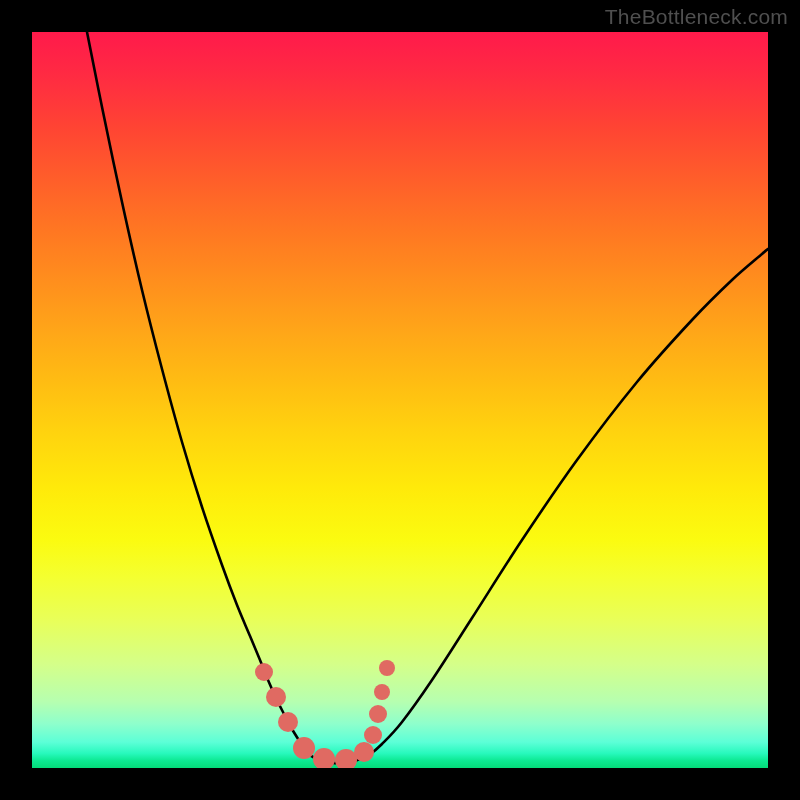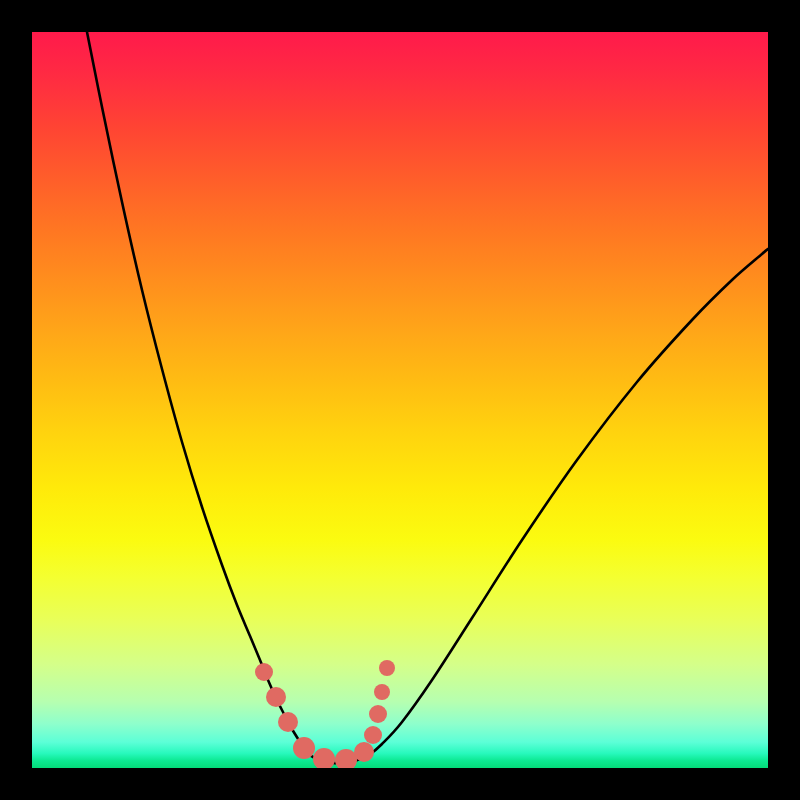--- a/index.html
+++ b/index.html
@@ -88,13 +88,14 @@
           <circle cx="292" cy="727" r="11" fill="#e06a62"></circle>
           <circle cx="314" cy="728" r="11" fill="#e06a62"></circle>
           <circle cx="332" cy="720" r="10" fill="#e06a62"></circle>
           <circle cx="341" cy="703" r="9" fill="#e06a62"></circle>
           <circle cx="346" cy="682" r="9" fill="#e06a62"></circle>
           <circle cx="350" cy="660" r="8" fill="#e06a62"></circle>
           <circle cx="355" cy="636" r="8" fill="#e06a62"></circle>
         </g>
     </svg>
   </div>
+  <div class="watermark">TheBottleneck.com</div>
 </div>
 
 </body></html>

